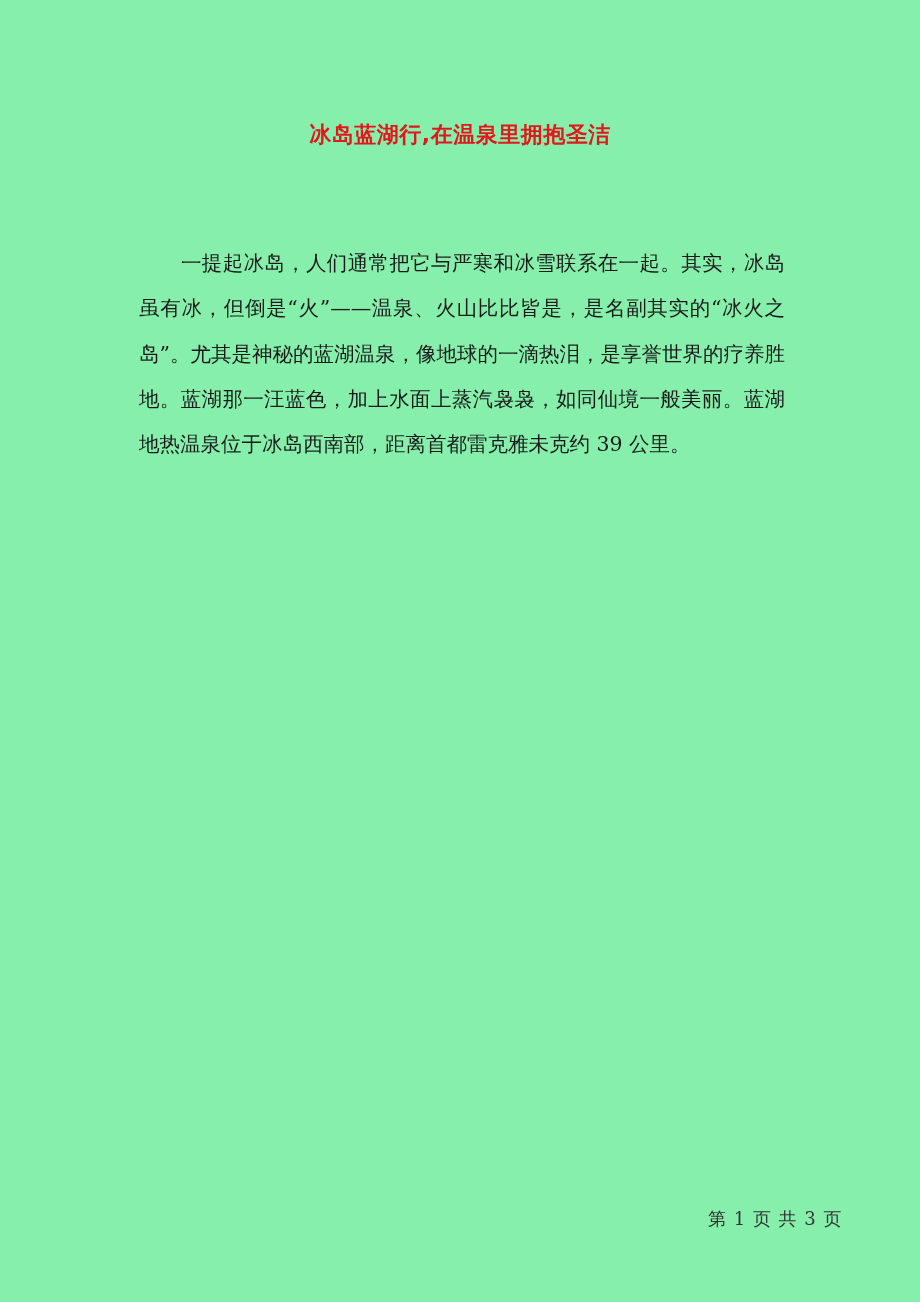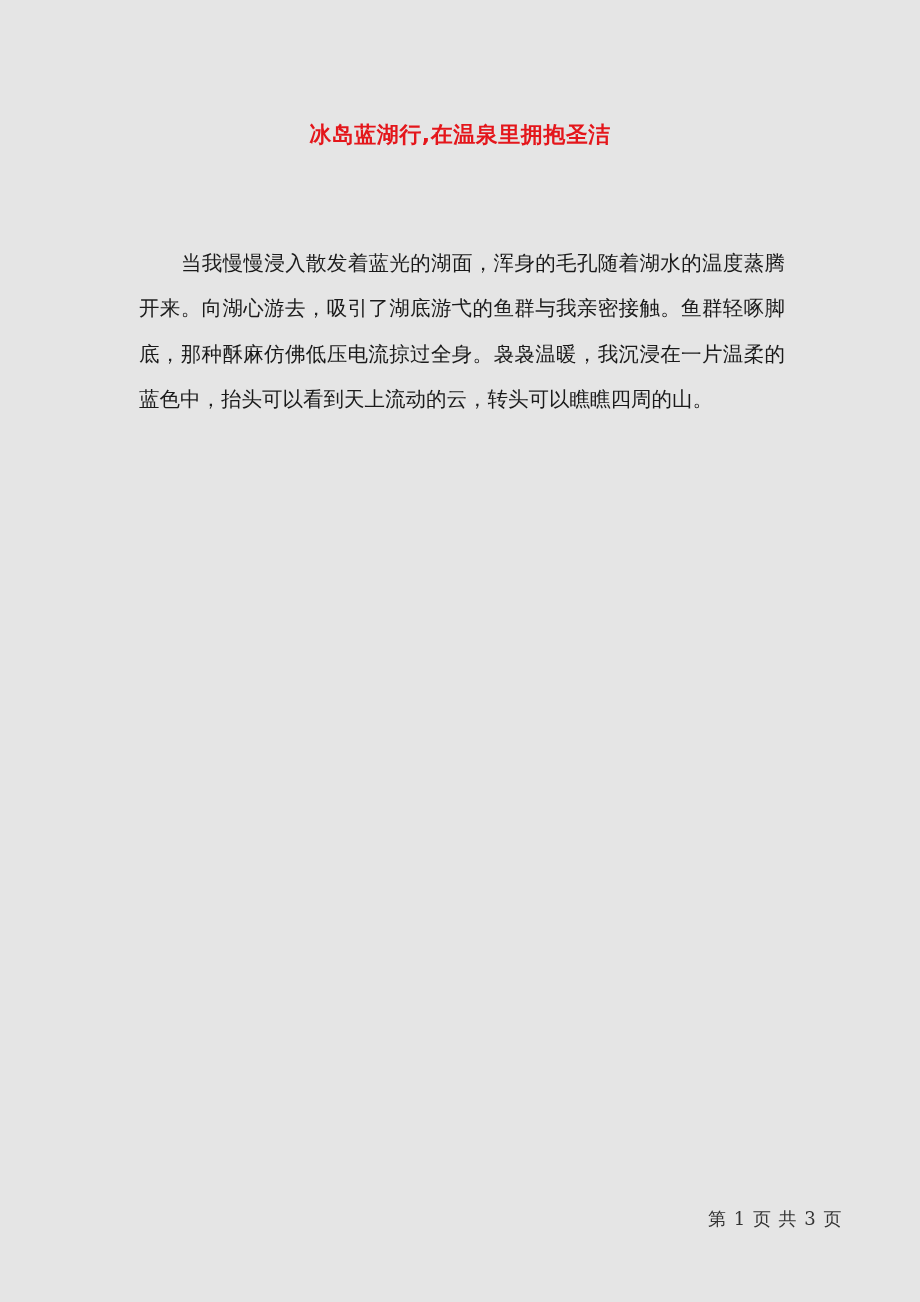--- a/index.html
+++ b/index.html
@@ -13,21 +13,21 @@
       position: relative;
       overflow: hidden;
       font-family: "DejaVu Serif", "Liberation Serif", serif;
       color: #111111;
     }
     .page {
       position: absolute;
       left: 0; top: 0;
       width: 920px;
       height: 1302px;
-      background: #e5e5e5;
+      background: #86efac;
     }
     .title {
       position: absolute;
       top: 118px;
       left: 0;
       width: 920px;
       text-align: center;
       font-family: "DejaVu Sans", "Liberation Sans", sans-serif;
       font-weight: bold;
       font-size: 22px;
@@ -62,17 +62,17 @@
       white-space: pre;
     }
   </style>
 </head>
 <body>
 
 <div class="page">
   <div class="title">冰岛蓝湖行,在温泉里拥抱圣洁</div>
 
   <div class="body-text">
-    <p class="para">当我慢慢浸入散发着蓝光的湖面，浑身的毛孔随着湖水的温度蒸腾开来。向湖心游去，吸引了湖底游弋的鱼群与我亲密接触。鱼群轻啄脚底，那种酥麻仿佛低压电流掠过全身。袅袅温暖，我沉浸在一片温柔的蓝色中，抬头可以看到天上流动的云，转头可以瞧瞧四周的山。</p>
+    <p class="para">一提起冰岛，人们通常把它与严寒和冰雪联系在一起。其实，冰岛虽有冰，但倒是“火”——温泉、火山比比皆是，是名副其实的“冰火之岛”。尤其是神秘的蓝湖温泉，像地球的一滴热泪，是享誉世界的疗养胜地。蓝湖那一汪蓝色，加上水面上蒸汽袅袅，如同仙境一般美丽。蓝湖地热温泉位于冰岛西南部，距离首都雷克雅未克约 39 公里。</p>
   </div>
 
   <div class="footer">第 1 页 共 3 页</div>
 </div>
 
 </body></html>

